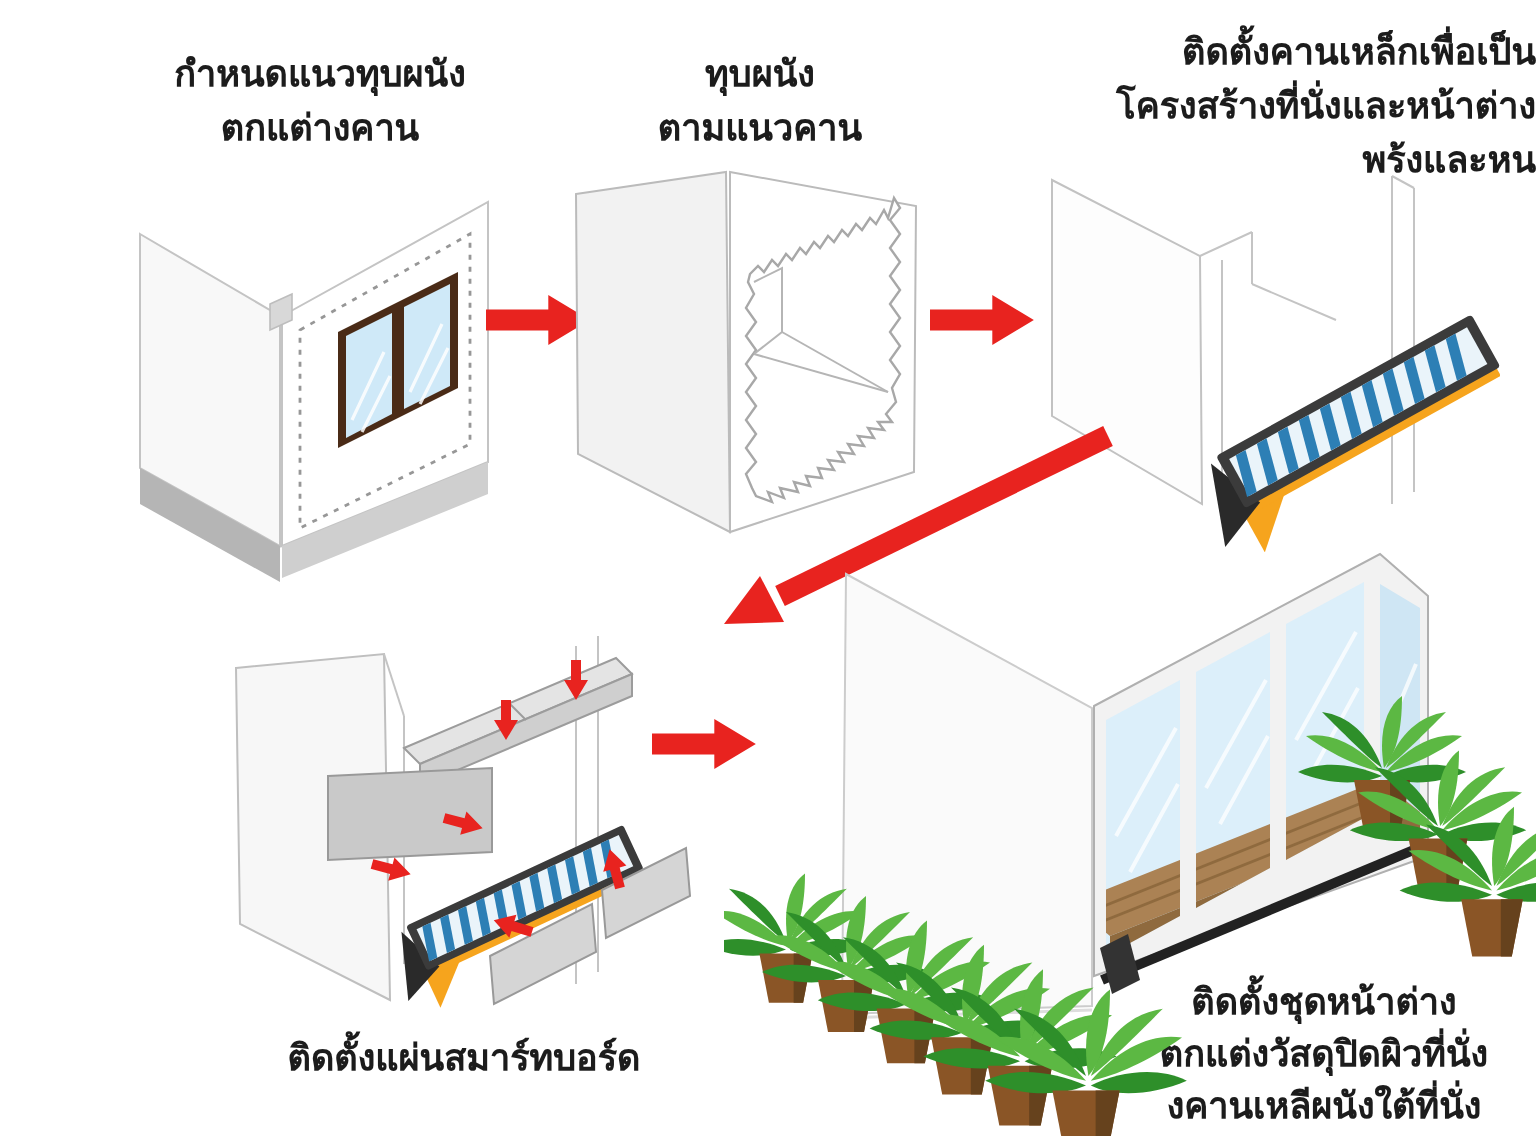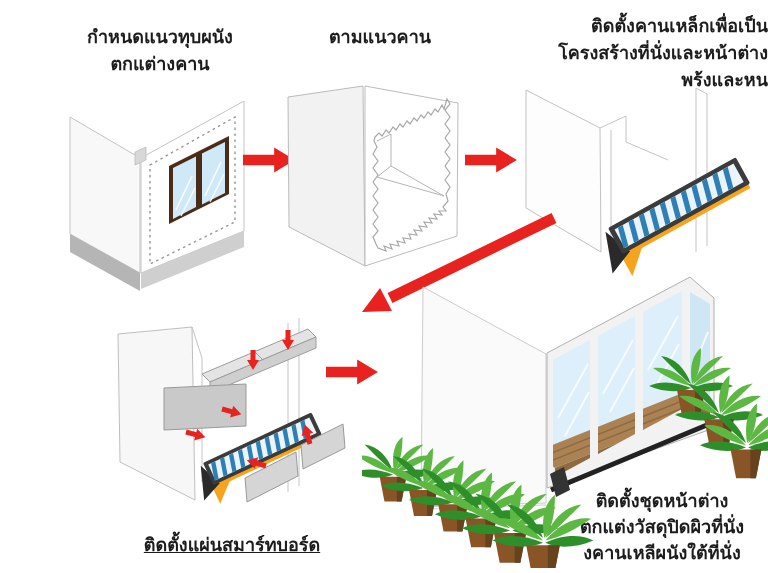--- a/index.html
+++ b/index.html
@@ -21,28 +21,29 @@
 </head>
 <body>
 
 <div id="canvas">
 
   <div class="caption" style="left:36px;top:24px;width:248px;">
     <div>กำหนดแนวทุบผนัง</div>
     <div>ตกแต่างคาน</div>
   </div>
   <div class="caption" style="left:292px;top:24px;width:176px;">
+    <div>ทุบผนัง</div>
     <div>ตามแนวคาน</div>
   </div>
   <div class="caption" style="left:492px;top:13px;width:276px;text-align:right;">
     <div>ติดตั้งคานเหล็กเพื่อเป็น</div>
     <div>โครงสร้างที่นั่งและหน้าต่าง</div>
     <div>พร้งและหน</div>
   </div>
-  <div class="caption" style="left:112px;top:532px;width:240px;text-decoration:underline;">
+  <div class="caption" style="left:112px;top:516px;width:240px;">
     <div>ติดตั้งแผ่นสมาร์ทบอร์ด</div>
   </div>
   <div class="caption small" style="left:556px;top:488px;width:212px;">
     <div>ติดตั้งชุดหน้าต่าง</div>
     <div>ตกแต่งวัสดุปิดผิวที่นั่ง</div>
     <div>งคานเหลีผนังใต้ที่นั่ง</div>
   </div>
 
   <svg class="illus" style="left:48px;top:88px" width="200" height="212" viewBox="0 0 200 212">
     <g>

